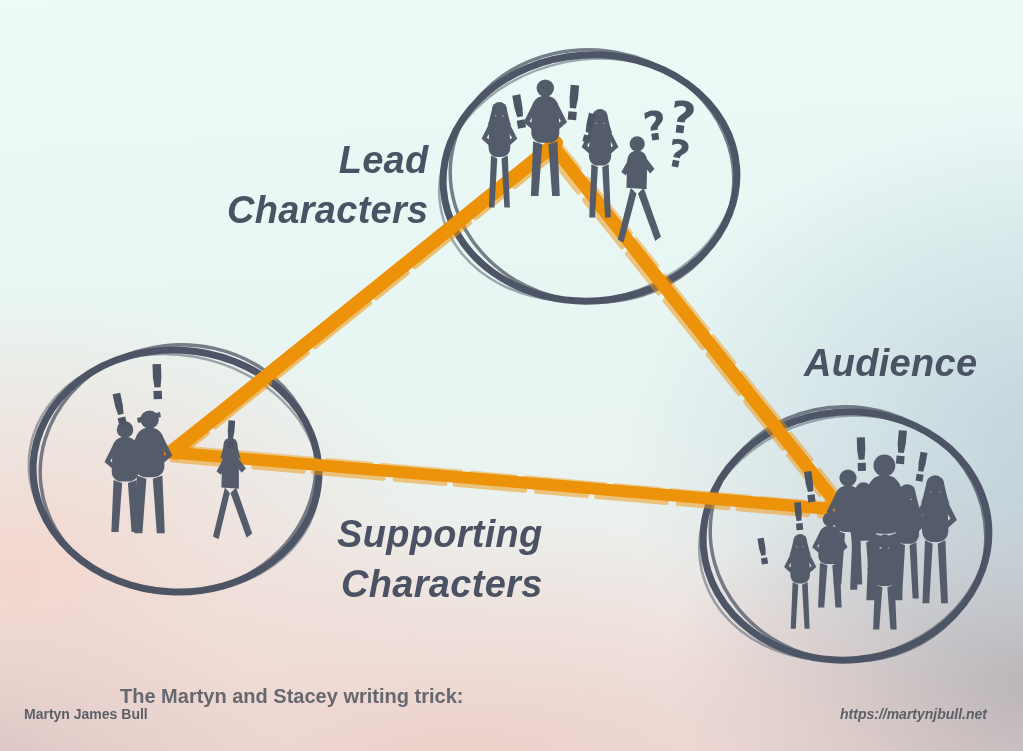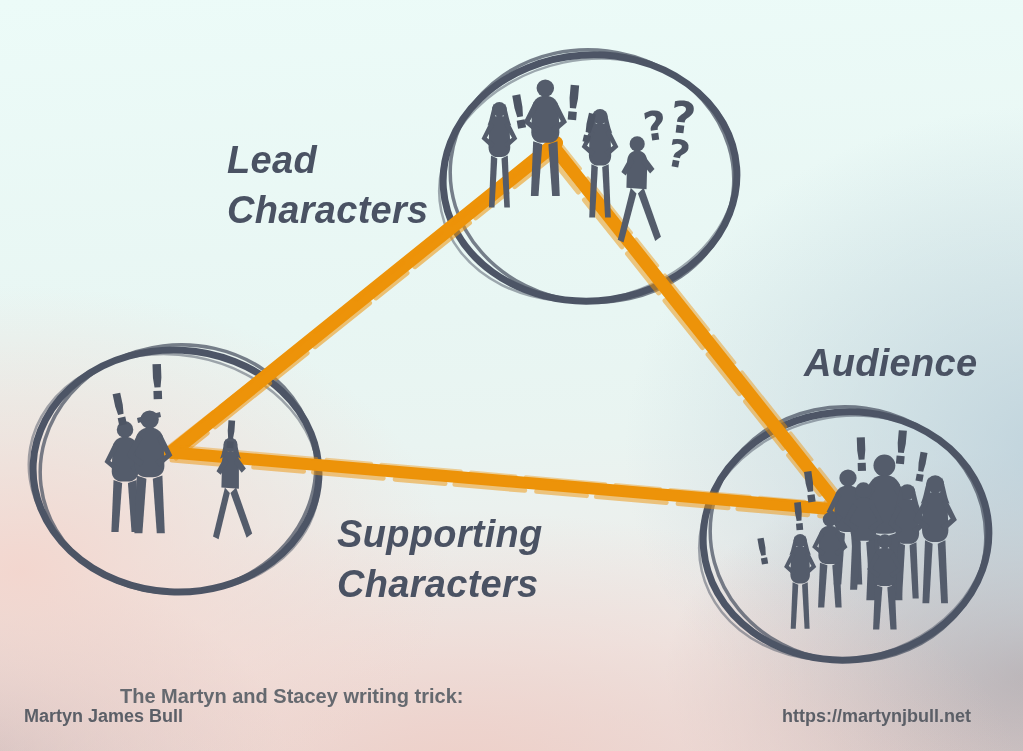--- a/index.html
+++ b/index.html
@@ -10,32 +10,32 @@
       radial-gradient(42% 38% at 2% 76%, rgba(243,213,205,.95) 0%, rgba(243,213,205,0) 100%),
       radial-gradient(55% 36% at 45% 104%, rgba(238,205,197,.9) 0%, rgba(238,205,197,0) 100%),
       radial-gradient(42% 46% at 103% 60%, rgba(185,206,217,.85) 0%, rgba(185,206,217,0) 100%),
       radial-gradient(36% 30% at 101% 90%, rgba(176,157,158,.8) 0%, rgba(176,157,158,0) 100%),
       radial-gradient(30% 26% at -2% 101%, rgba(183,168,172,.7) 0%, rgba(183,168,172,0) 100%),
       linear-gradient(177deg,#ecfbf8 0%,#e8f6f3 42%,#e9f4f1 58%,#efebe9 84%,#e9e0df 100%);
   }
   .gfx{position:absolute;left:0;top:0;}
   .label{
     position:absolute;font-style:italic;font-weight:700;font-size:38px;line-height:50px;
-    color:#4A5263;letter-spacing:.3px;white-space:nowrap;
+    color:#4A5263;letter-spacing:.3px;white-space:nowrap;text-align:right;
   }
   #lbl-lead{left:227px;top:135px;}
   #lbl-supporting{left:337px;top:509px;}
   #lbl-audience{left:804px;top:338px;}
   .caption{
     position:absolute;left:120px;top:626px;font-weight:700;font-size:20px;line-height:28px;
     color:#65696F;white-space:pre-wrap;
   }
-  .footer-text{position:absolute;top:706px;font-weight:700;font-size:18px;color:#5B5F67;white-space:nowrap;}
+  .footer-text{position:absolute;top:706px;font-weight:700;font-size:14px;color:#5B5F67;white-space:nowrap;}
   #footer-author{left:24px;}
-  #footer-site{right:52px;}
+  #footer-site{right:36px;font-style:italic;}
   .ink{fill:#545C6B;}
   .mark{
     font-family:"DejaVu Sans",sans-serif;font-weight:700;fill:#4D5564;text-anchor:middle;
   }
   .ring{fill:none;stroke:#4D5566;}
   .edge{stroke:#ED9309;fill:none;}
 </style>
 </head>
 <body>
 

